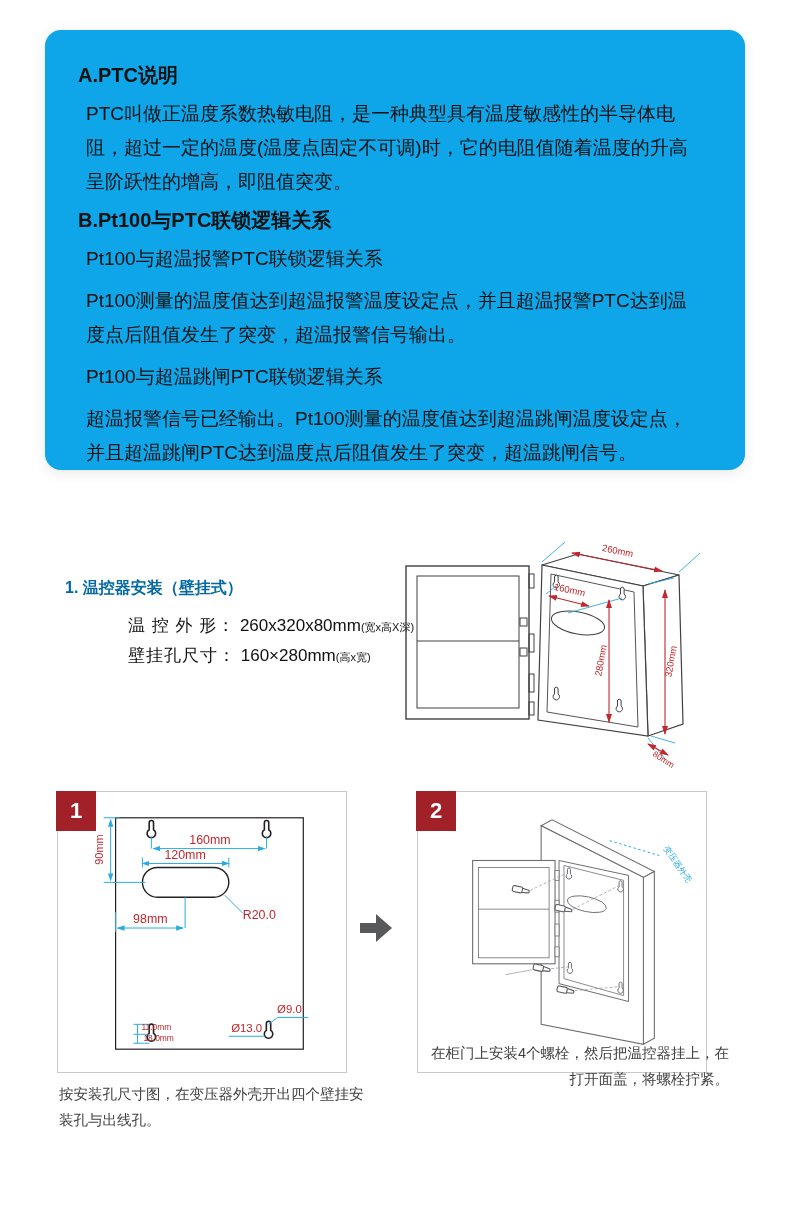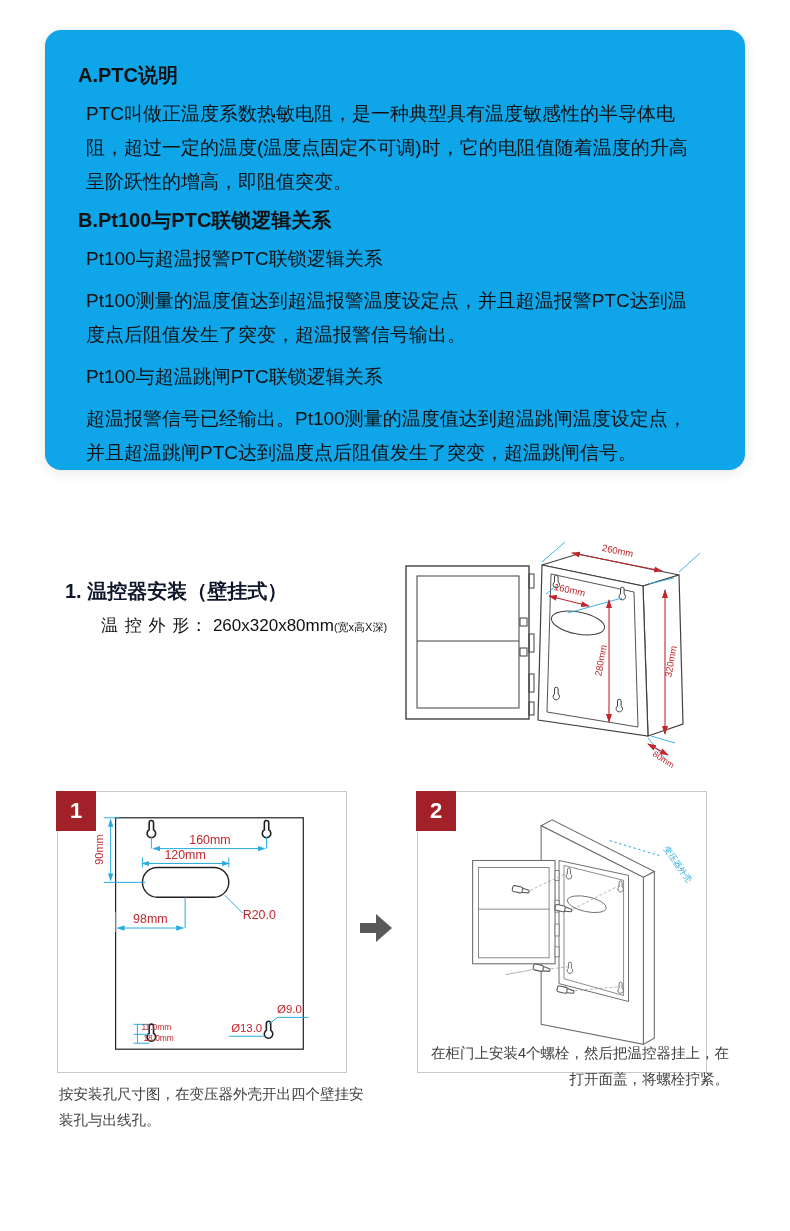--- a/index.html
+++ b/index.html
@@ -9,24 +9,24 @@
     overflow:hidden;
   }
   .card{
     position:absolute;left:45px;top:30px;width:700px;height:440px;
     background:#0ea5e9;border-radius:16px;
     box-shadow:0 3px 14px rgba(0,0,0,0.09), 0 0 0 1px rgba(0,0,0,0.02);
     box-sizing:border-box;padding:26px 33px;
   }
   .sec-title{font-size:20px;font-weight:bold;margin:6px 0;color:#111;}
   .body-p{font-size:19px;line-height:34px;margin:8px;color:#111;}
-  .install-head{position:absolute;left:65px;top:578px;font-size:20px;font-weight:bold;color:#0f172a;}
+  .install-head{position:absolute;left:65px;top:578px;font-size:16px;font-weight:bold;color:#0369a1;}
   .specs{position:absolute;left:101px;top:614px;font-size:17px;color:#111;}
   .spec-row{margin-bottom:7px;white-space:nowrap;}
-  .spec-label{letter-spacing:1px;}
+  .spec-label{letter-spacing:1px;margin-left:27px;}
   .spec-note{font-size:11px;}
   .panel{
     position:absolute;width:288px;height:280px;border:1px solid #c9c9c9;background:#fff;
   }
   .panel-1{left:57px;top:791px;}
   .panel-2{left:417px;top:791px;}
   .step-badge{
     position:absolute;left:-2px;top:-1px;width:40px;height:40px;background:#A22027;
     color:#fff;font-size:22px;font-weight:bold;display:flex;align-items:center;
     justify-content:center;z-index:2;
@@ -59,20 +59,24 @@
   <p class="body-p">Pt100测量的温度值达到超温报警温度设定点，并且超温报警PTC达到温度点后阻值发生了突变，超温报警信号输出。</p>
   <p class="body-p">Pt100与超温跳闸PTC联锁逻辑关系</p>
   <p class="body-p">超温报警信号已经输出。Pt100测量的温度值达到超温跳闸温度设定点，并且超温跳闸PTC达到温度点后阻值发生了突变，超温跳闸信号。</p>
 </div>
 
 <div class="install-head">1.  温控器安装（壁挂式）</div>
 <div class="specs">
   <div class="spec-row">
     <span class="spec-label">温 控 外 形：</span>
     <span class="spec-value">260x320x80mm</span><span class="spec-note">(宽x高X深)</span>
+  </div>
+  <div class="spec-row">
+    <span class="spec-label">壁挂孔尺寸：</span>
+    <span class="spec-value">160×280mm</span><span class="spec-note">(高x宽)</span>
   </div>
 </div>
 
 <svg class="overview" width="392" height="230" viewBox="0 0 392 230">
   <defs>
     <marker id="mr" markerWidth="9" markerHeight="8" refX="8" refY="4" orient="auto-start-reverse" markerUnits="userSpaceOnUse">
       <path d="M0,1 L9,4 L0,7 Z" fill="#C1272D"></path>
     </marker>
     <marker id="mb" markerWidth="9" markerHeight="8" refX="8" refY="4" orient="auto-start-reverse" markerUnits="userSpaceOnUse">
       <path d="M0,1 L9,4 L0,7 Z" fill="#29ABE2"></path>

